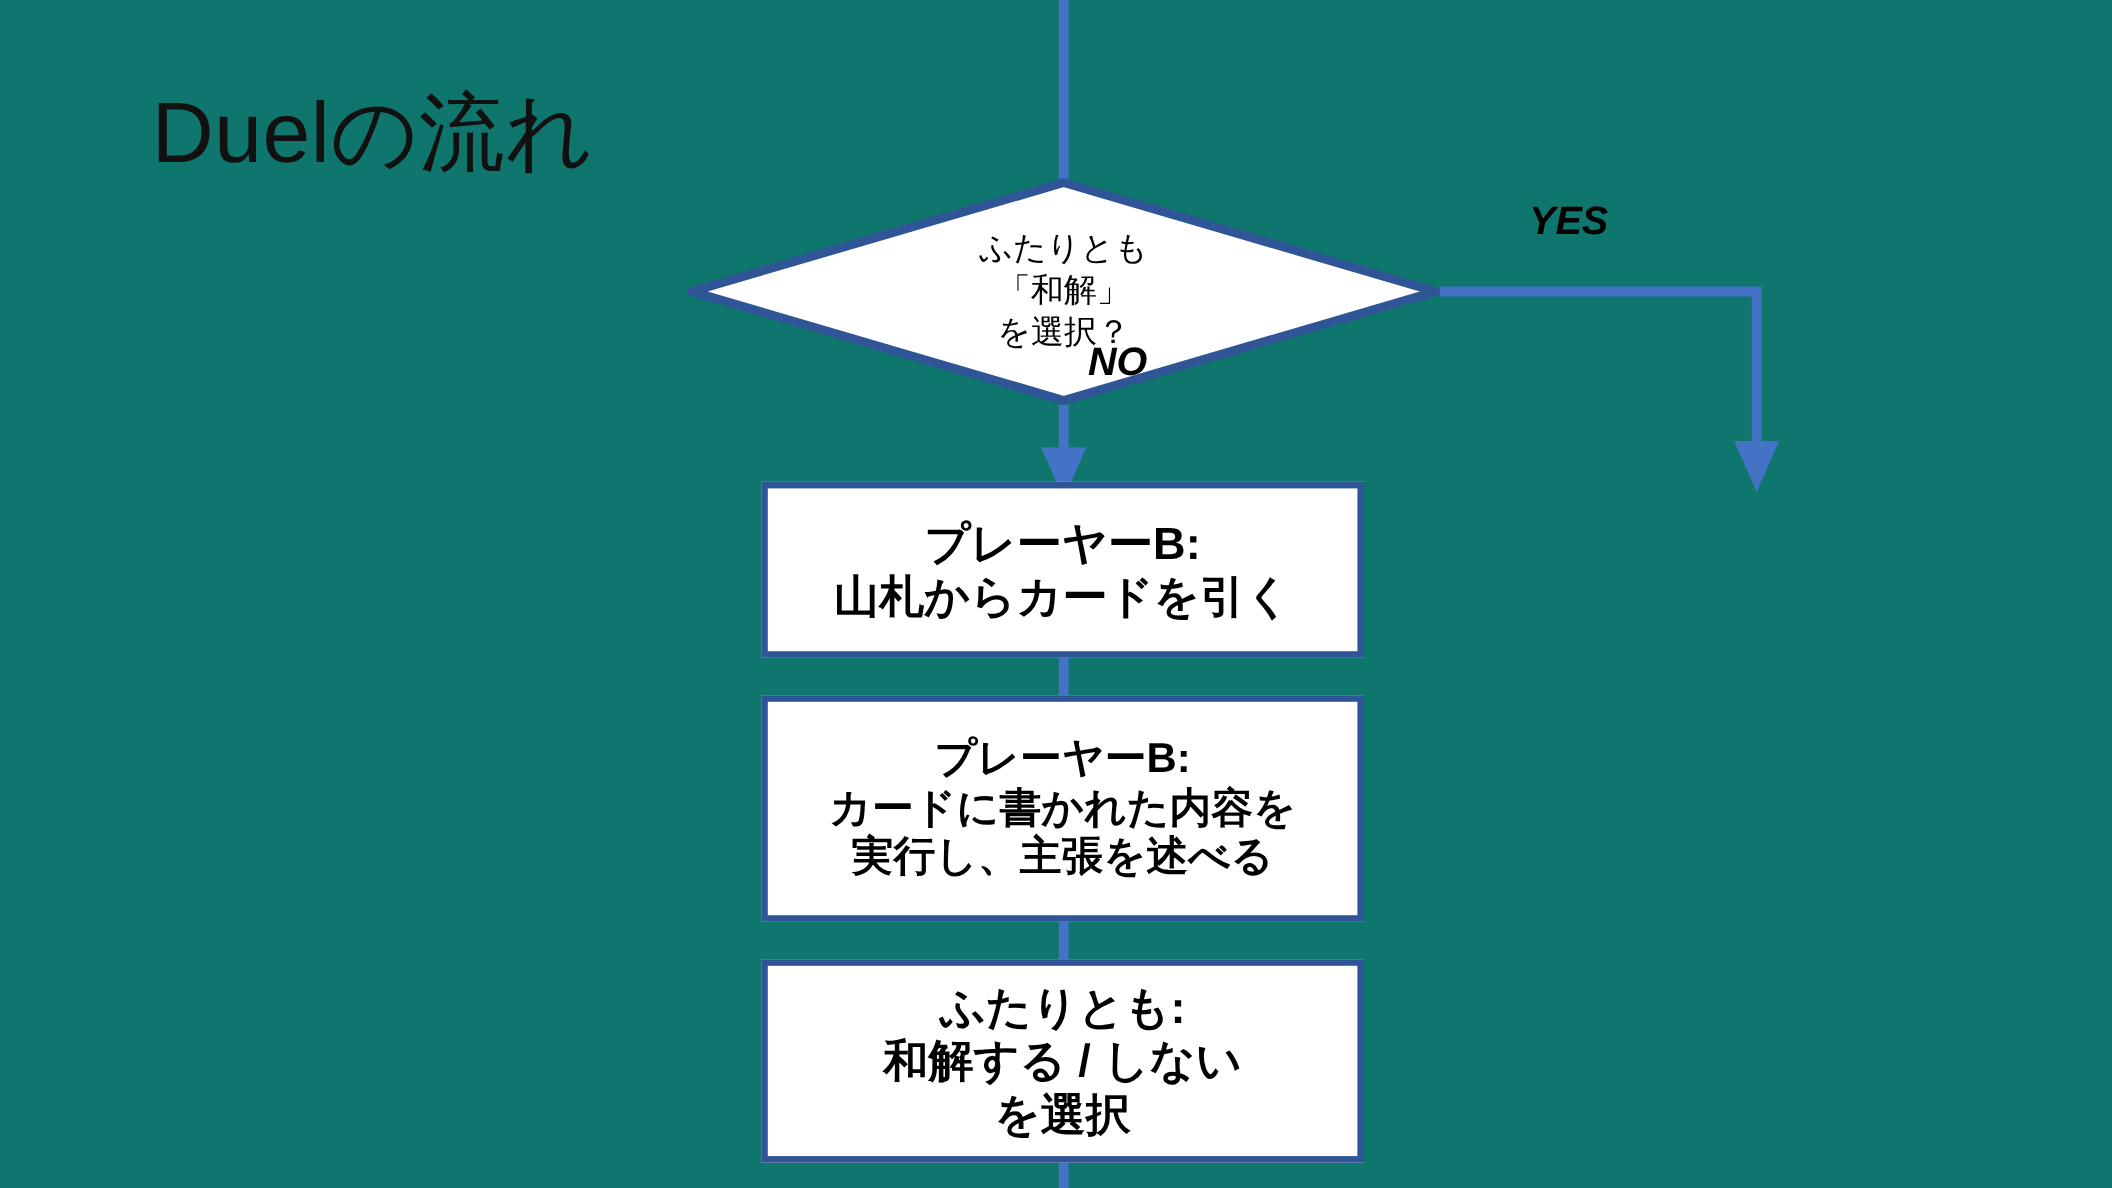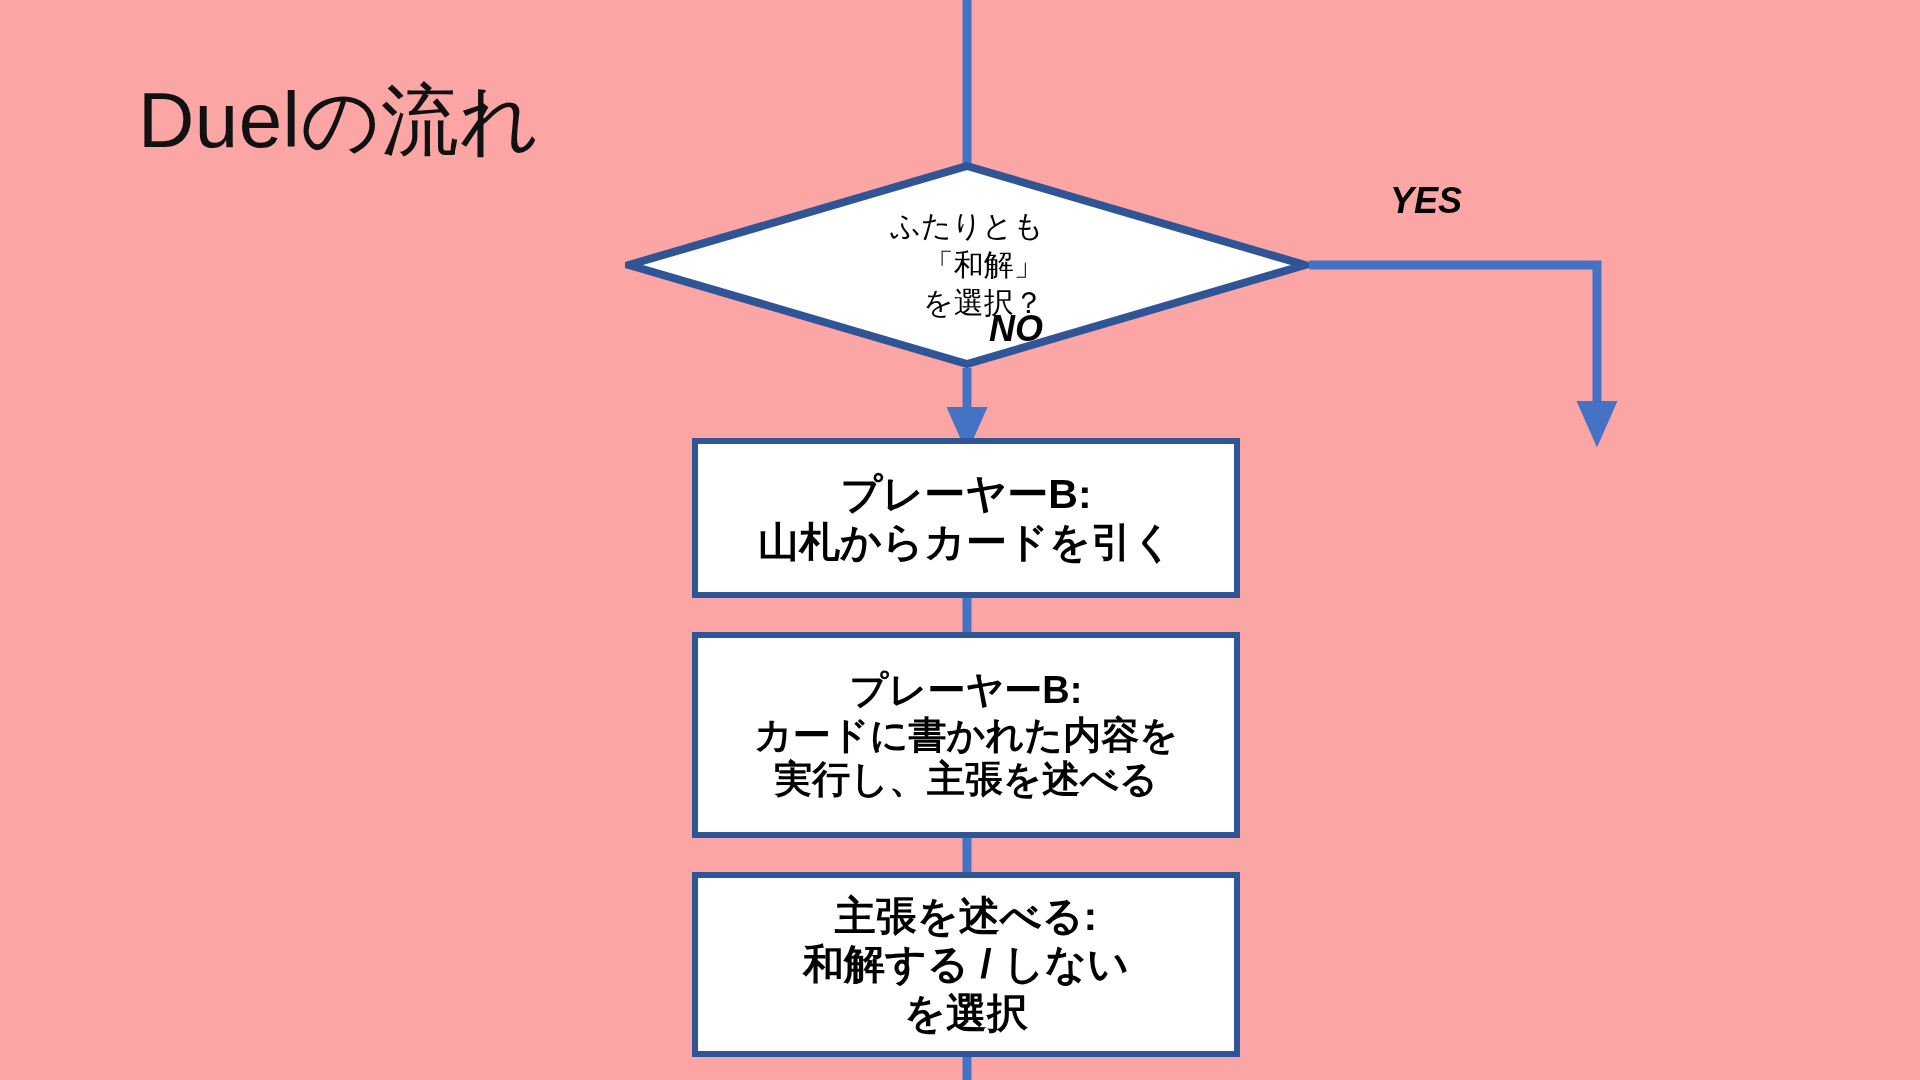--- a/index.html
+++ b/index.html
@@ -11,21 +11,21 @@
     width: 1920px;
     height: 1080px;
     overflow: hidden;
     font-family: "Liberation Sans", sans-serif;
     position: relative;
   }
   #canvas {
     position: relative;
     width: 1920px;
     height: 1080px;
-    background: #fca5a5;
+    background: #0f766e;
   }
   
   #slide-title {
     position: absolute;
     left: 138px;
     top: 78px;
     font-size: 78px;
     line-height: 1.08;
     font-weight: 300;
     color: #111111;
@@ -101,21 +101,21 @@
     width: 684px;
     height: 206px;
     display: flex;
     align-items: center;
     justify-content: center;
     font-size: 30px;
     line-height: 1.28;
     font-weight: 300;
     color: #000000;
     white-space: pre-line;
-    text-align: right;
+    text-align: center;
   }
   
   #node-end {
     left: 1325px;
     top: 433px;
     width: 517px;
     height: 167px;
     border: 5px solid #2f5597;
     border-radius: 84px;
   }
@@ -180,18 +180,18 @@
 山札からカードを引く</span>
   </div>
 
   <div id="node-play-card" class="node process-box">
     <span class="node-text">プレーヤーB:
 カードに書かれた内容を
 実行し、主張を述べる</span>
   </div>
 
   <div id="node-choose" class="node process-box">
-    <span class="node-text">主張を述べる:
+    <span class="node-text">ふたりとも:
 和解する / しない
 を選択</span>
   </div>
 
 </div>
 
 </body></html>

